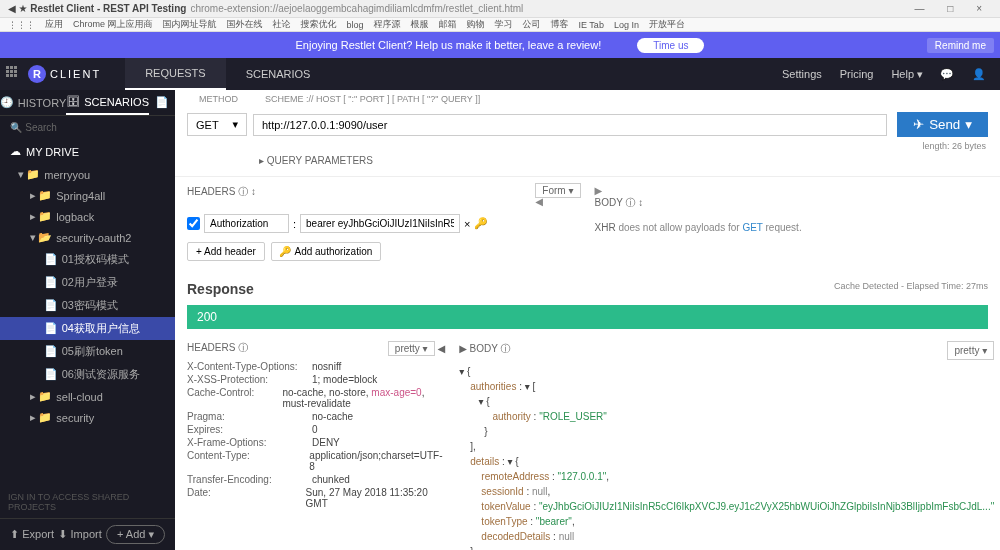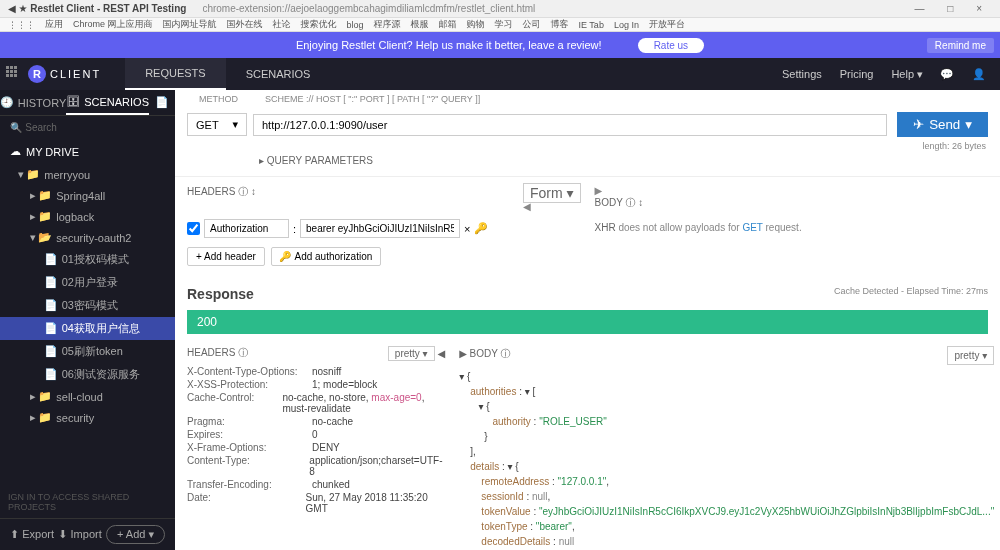--- a/index.html
+++ b/index.html
@@ -1,19 +1,19 @@
 <!DOCTYPE html>
 <html><head>
 <meta charset="utf-8">
 <style>
 *{box-sizing:border-box;margin:0;padding:0;font-family:Arial,sans-serif}
 body{width:1000px;height:550px;overflow:hidden;font-size:11px;background:#fff}
 .chrome-bar{height:18px;background:#f0f0f0;display:flex;align-items:center;padding:0 8px;font-size:10px;color:#444;border-bottom:1px solid #ddd}
 .chrome-bar .tab-title{font-weight:bold}
-.chrome-bar .ext-url{color:#888;margin-left:16px}
+.chrome-bar .ext-url{color:#888;margin-left:4px}
 .chrome-bar .win-icons{margin-left:auto;letter-spacing:10px;color:#666}
 .bookmarks{height:14px;background:#f8f8f8;display:flex;align-items:center;gap:10px;padding:0 8px;font-size:9px;color:#555;border-bottom:1px solid #ddd;overflow:hidden}
 .bookmarks span{white-space:nowrap}
 .banner{height:26px;background:#5f5ff0;display:flex;align-items:center;justify-content:center;color:#fff;font-size:11px;gap:36px}
 .banner .rate-btn{background:#fff;color:#5f5ff0;padding:2px 16px;border-radius:10px;font-size:10px}
 .banner .remind{position:absolute;right:6px;background:rgba(255,255,255,.2);padding:2px 8px;border-radius:2px;font-size:10px}
 .topnav{height:32px;background:#1e1e2a;display:flex;align-items:center;color:#ccc;font-size:11px}
 .topnav .apps-grid{width:16px;height:16px;margin:0 6px;display:grid;grid-template-columns:repeat(3,3px);grid-template-rows:repeat(3,3px);gap:1px}
 .topnav .apps-grid i{background:#888}
 .topnav .logo-r{width:18px;height:18px;background:#5f5ff0;border-radius:50%;display:flex;align-items:center;justify-content:center;color:#fff;font-weight:bold;margin-right:4px}
@@ -41,21 +41,21 @@
 .lbl-method{font-size:9px;color:#888;margin-left:12px}
 .lbl-scheme{font-size:9px;color:#888}
 .method-sel{border:1px solid #ccc;padding:4px 8px;width:60px;display:flex;justify-content:space-between;align-items:center}
 .url-in{border:1px solid #ccc;padding:4px 8px;flex:1;font-size:11px}
 .send-btn{background:#2a7ac8;color:#fff;padding:5px 16px;margin-left:4px;border:none;display:flex;gap:5px;align-items:center}
 .qp{padding:4px 84px;font-size:10px;color:#666}
 .len-info{text-align:right;padding:0 14px;font-size:9px;color:#888}
 .hb-row{display:flex;padding:4px 12px;gap:14px;border-top:1px solid #eee;margin-top:6px}
 .hb-col{flex:1}
 .hb-head{display:flex;justify-content:space-between;font-size:10px;color:#666;padding:4px 0}
-.hb-head .sel{border:1px solid #ccc;padding:1px 6px;font-size:14px}
+.hb-head .sel{border:1px solid #ccc;padding:1px 6px;font-size:10px}
 .hdr-line{display:flex;gap:4px;align-items:center;padding:3px 0}
 .hdr-line input{border:1px solid #ccc;padding:3px 5px;font-size:10px}
 .hdr-line input.k{width:85px}
 .hdr-line input.v{width:160px}
 .hdr-btns{display:flex;gap:6px;padding:6px 0}
 .hdr-btns button{border:1px solid #ccc;background:#fff;padding:3px 8px;font-size:10px;border-radius:2px}
 .body-note{font-size:10px;color:#888;padding:8px 0}
 .body-note .xhr{color:#666}
 .body-note .get{color:#3388cc}
 .resp{padding:10px 12px}
@@ -103,21 +103,21 @@
   <span>学习</span>
   <span>公司</span>
   <span>博客</span>
   <span>IE Tab</span>
   <span>Log In</span>
   <span>开放平台</span>
 </div>
 
 <div class="banner">
   <span>Enjoying Restlet Client? Help us make it better, leave a review!</span>
-  <span class="rate-btn">Rate us</span>
+  <span class="rate-btn">Time us</span>
   <span class="remind">Remind me</span>
 </div>
 
 <div class="topnav">
   <div class="apps-grid">
       <i></i>
       <i></i>
       <i></i>
       <i></i>
       <i></i>

